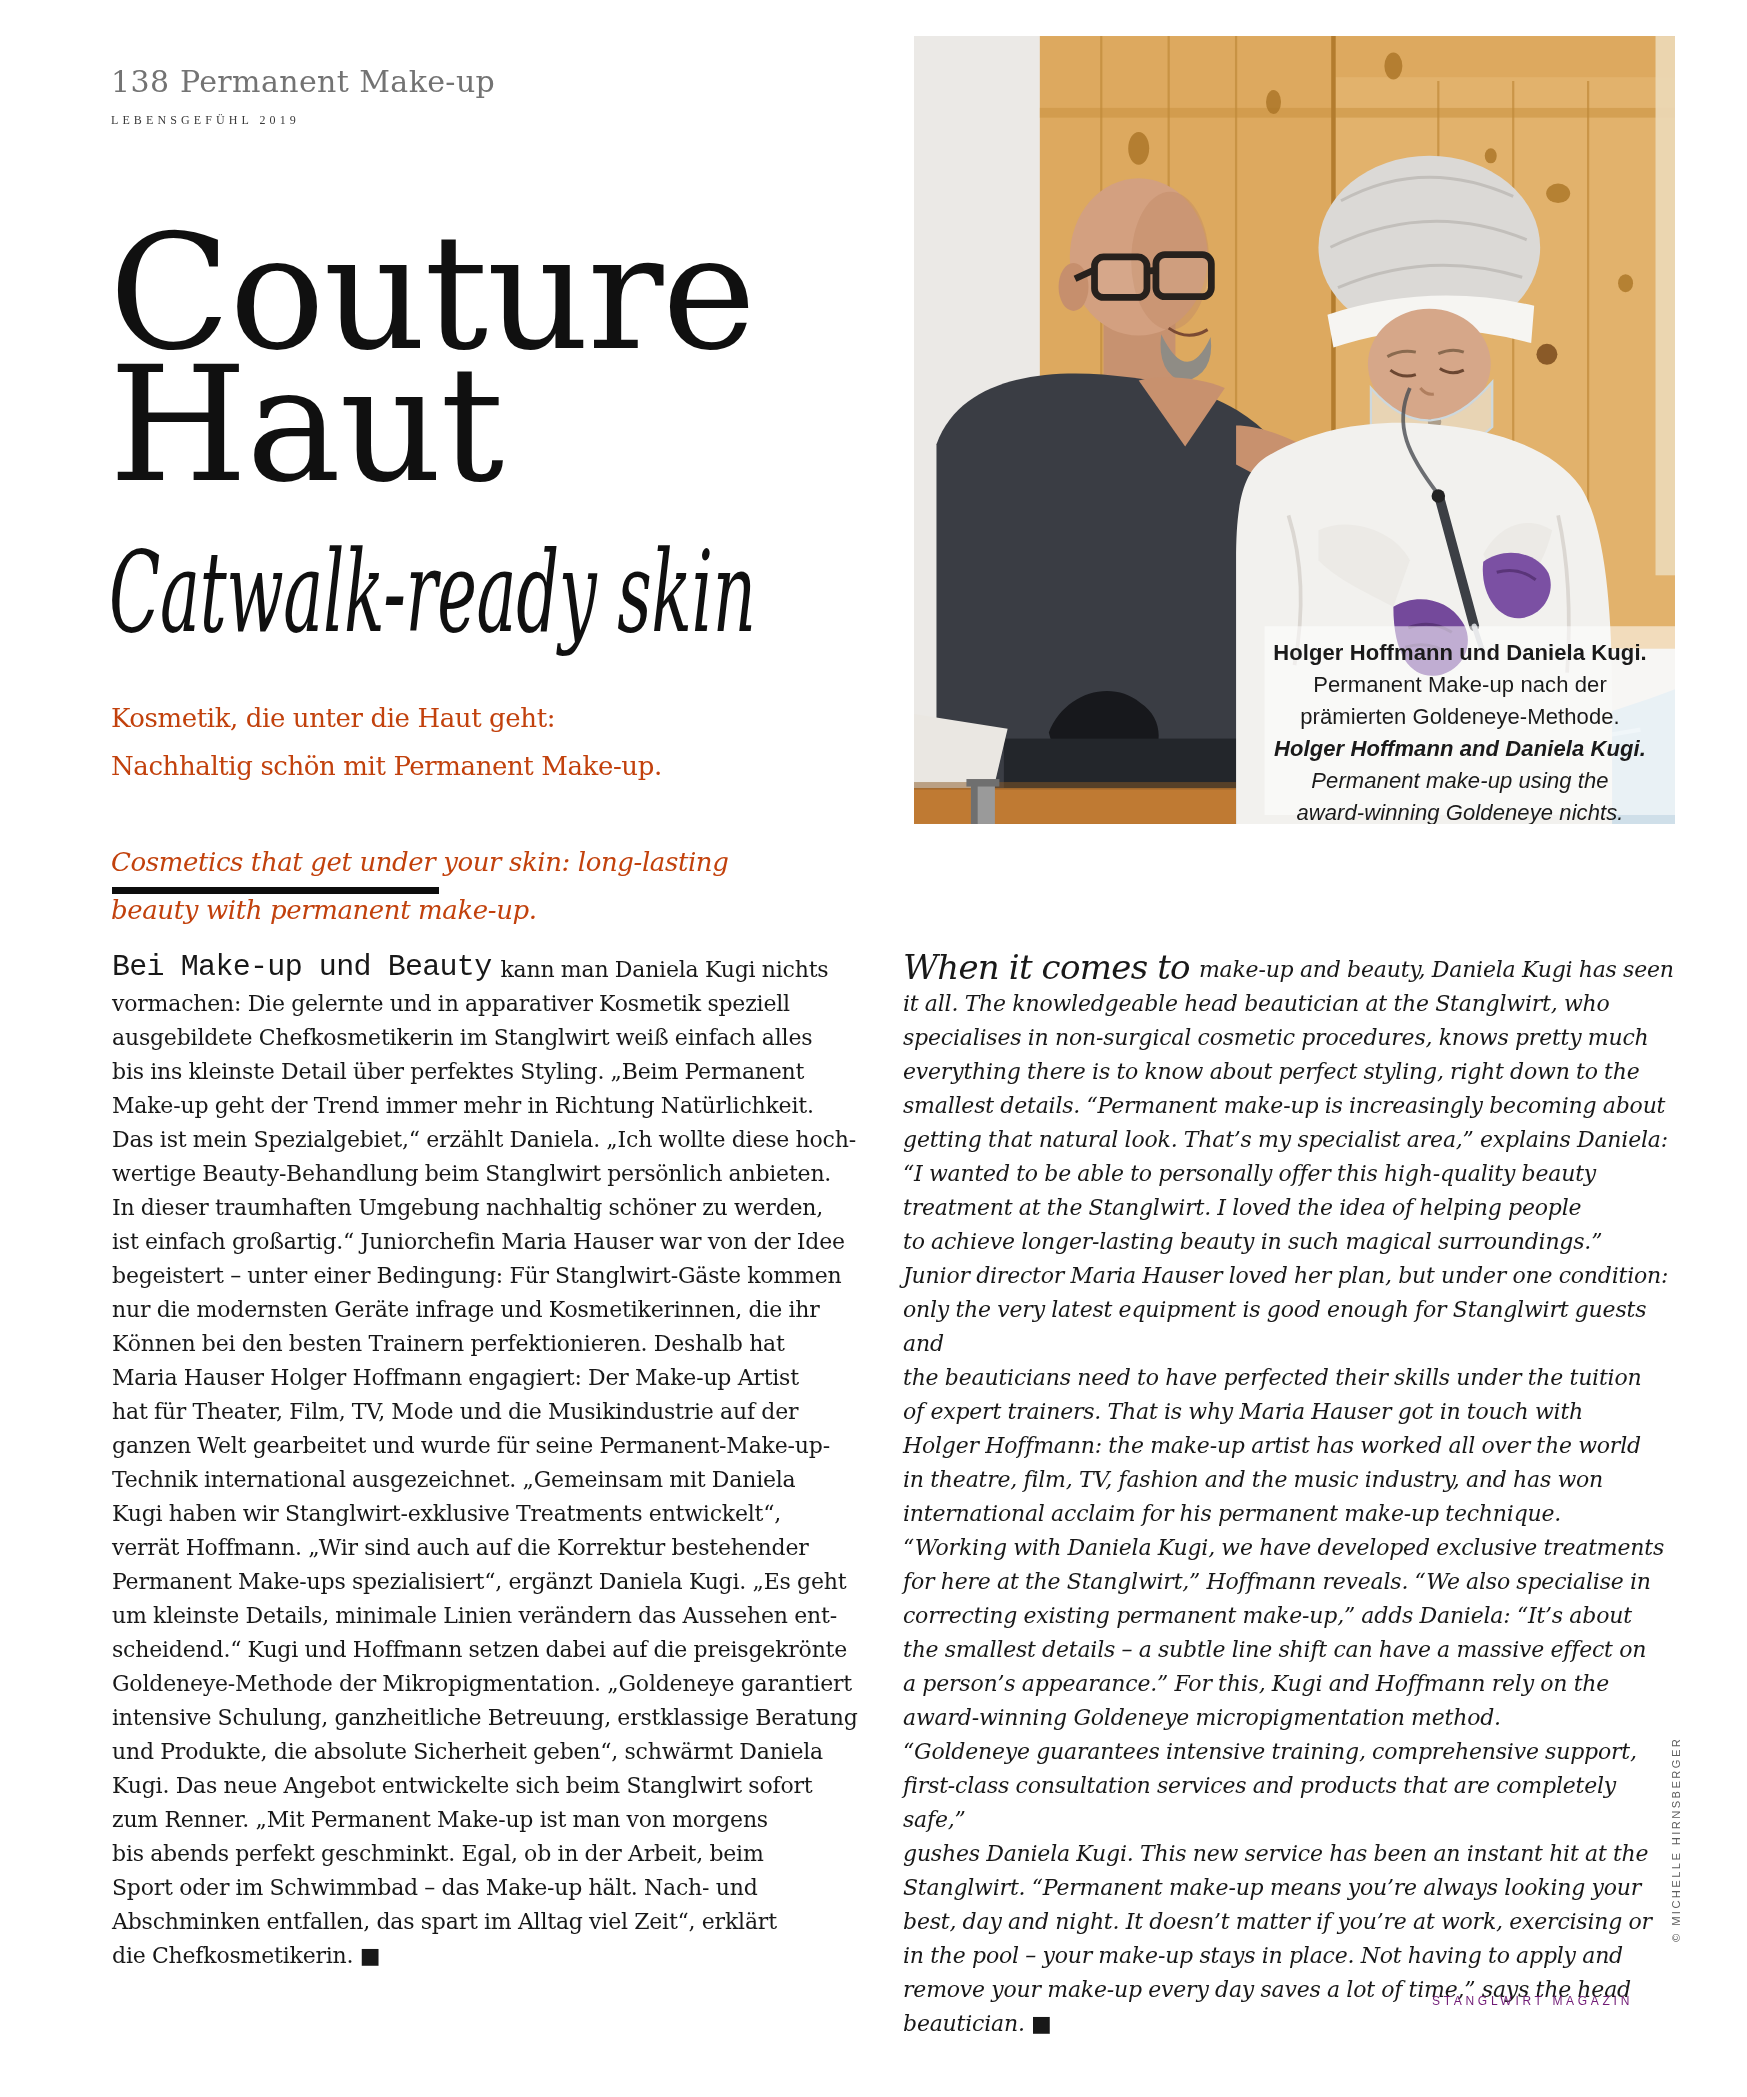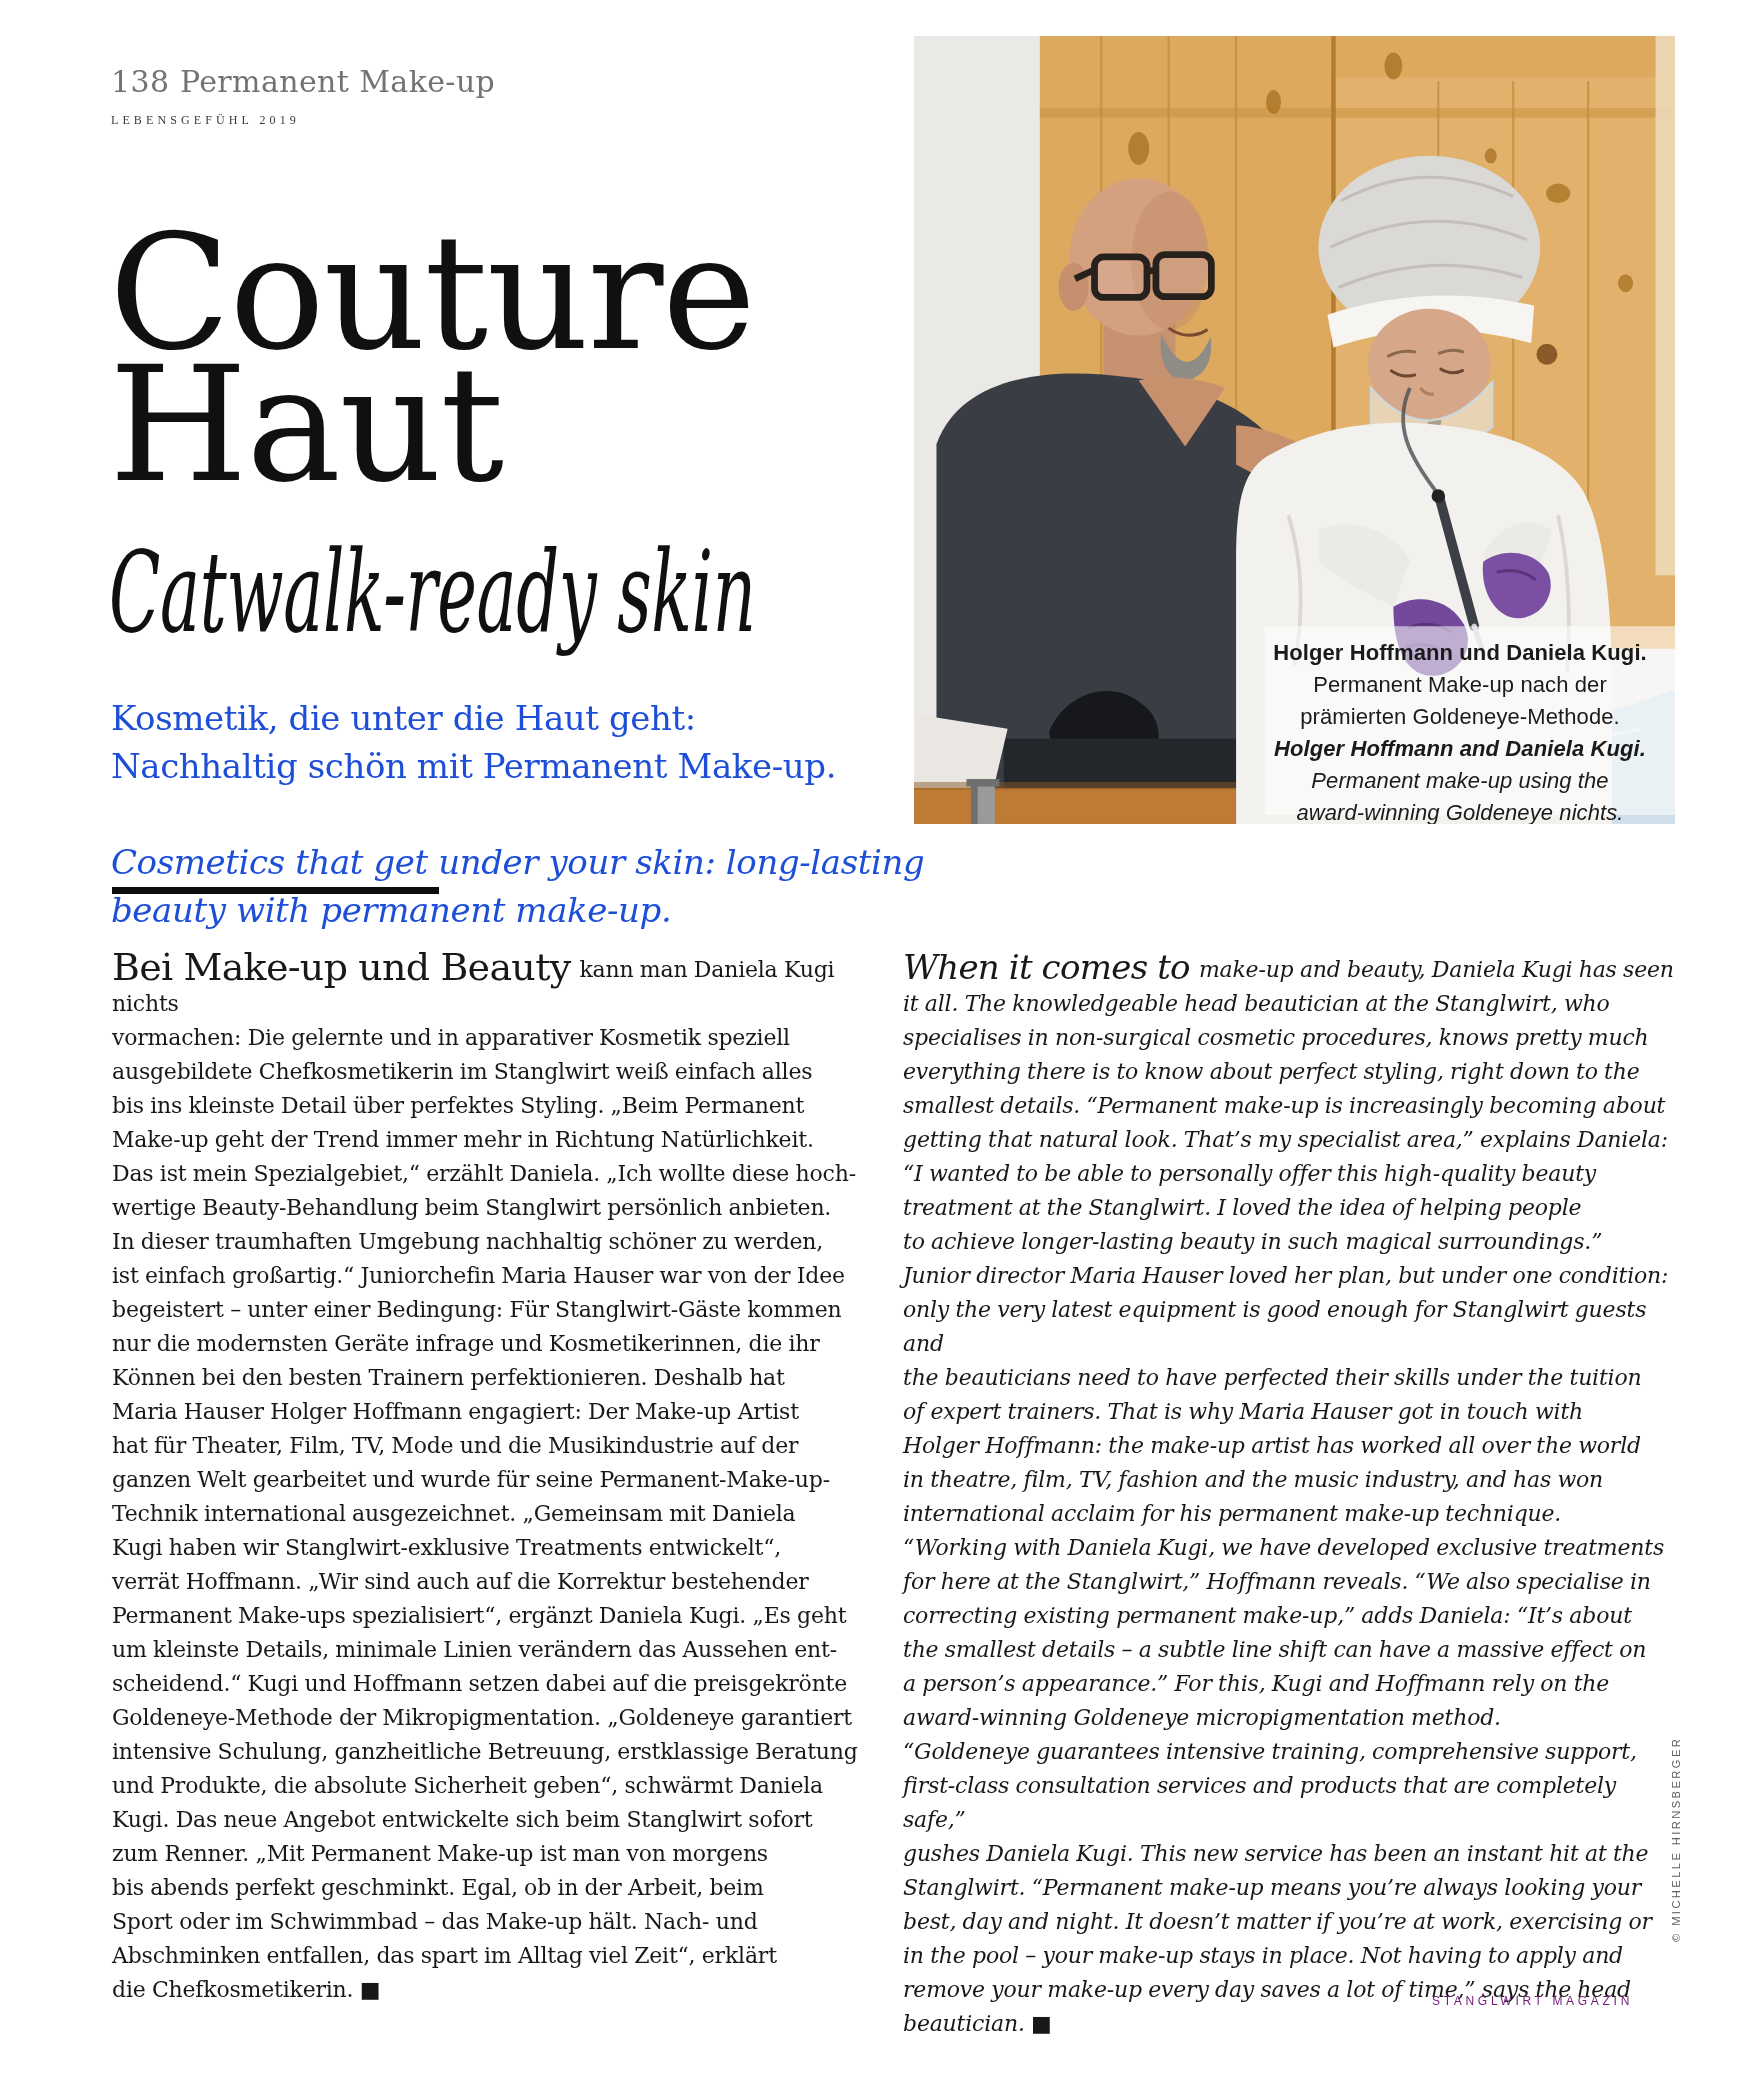--- a/index.html
+++ b/index.html
@@ -14,34 +14,34 @@
                  letter-spacing:4.1px; color:#3a3a3a; }
 
   
   .headline { position:absolute; left:109px; top:227px; font-size:159px; line-height:132px;
               color:#101010; letter-spacing:-1.5px; }
   .headline-sub { position:absolute; left:109px; top:536px; font-size:112px; line-height:112px;
                   font-style:italic; color:#101010; transform:scaleX(0.60); transform-origin:left top;
                   white-space:nowrap; letter-spacing:-0.7px; }
 
   
-  .standfirst { position:absolute; left:111px; top:646px; width:824px; font-size:34px;
-                line-height:48px; white-space:pre-line; color:#1d4ed8; letter-spacing:-0.4px; }
+  .standfirst { position:absolute; left:111px; top:646px; width:824px; font-size:26px;
+                line-height:48px; white-space:pre-line; color:#c2410c; letter-spacing:-0.4px; }
   .standfirst .sf-en { font-style:italic; }
 
   .rule { position:absolute; left:112px; top:887px; width:327px; height:6.7px; background:#0d0d0d; }
 
   
   .col { position:absolute; top:953px; font-size:22px; line-height:34px; letter-spacing:-0.2px;
          word-spacing:-0.4px; color:#181818; }
   .col-de { left:112px;  width:758px; }
   .col-en { left:903px; width:781px; font-style:italic; }
   .colbody { white-space:pre-line; }
   .lead { float:left; white-space:normal; margin-right:9px; height:30px; line-height:30px; }
-  .lead-de { font-size:38px; margin-top:-1.5px; letter-spacing:-0.7px; }
+  .lead-de { font-size:30px; margin-top:-1.5px; letter-spacing:-0.7px;font-family:Liberation Mono, monospace; }
   .lead-en { font-size:34px; margin-top:-1.5px; letter-spacing:-0.7px; }
 
   
   .photo { position:absolute; left:914px; top:36px; width:761px; height:788px; overflow:hidden;
            background:#e9e6e2; }
   .photo svg { position:absolute; left:0; top:0; }
   .photo-caption { position:absolute; right:16.5px; top:601px; width:397px; text-align:center;
                    font-family:"Liberation Sans", sans-serif; font-size:22px; line-height:32px;
                    color:#1a1a1a; letter-spacing:0.1px; }
   .cap-b  { font-weight:bold; }

